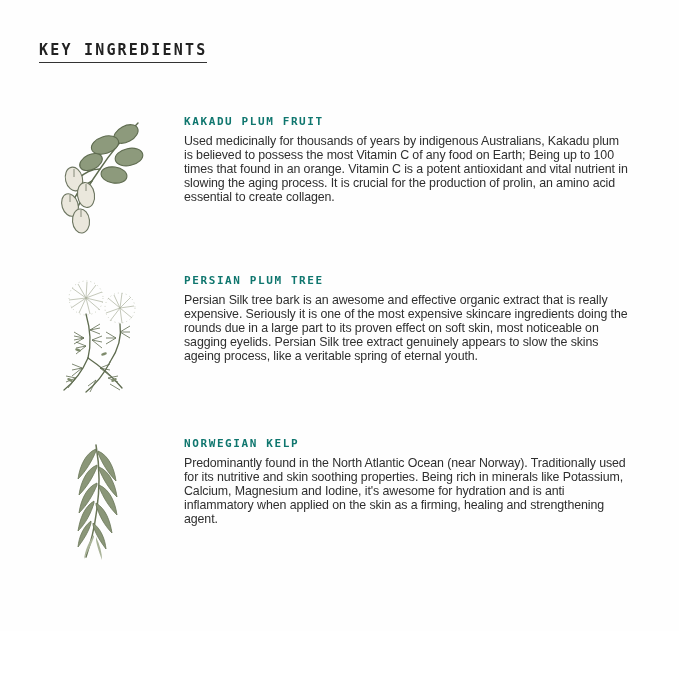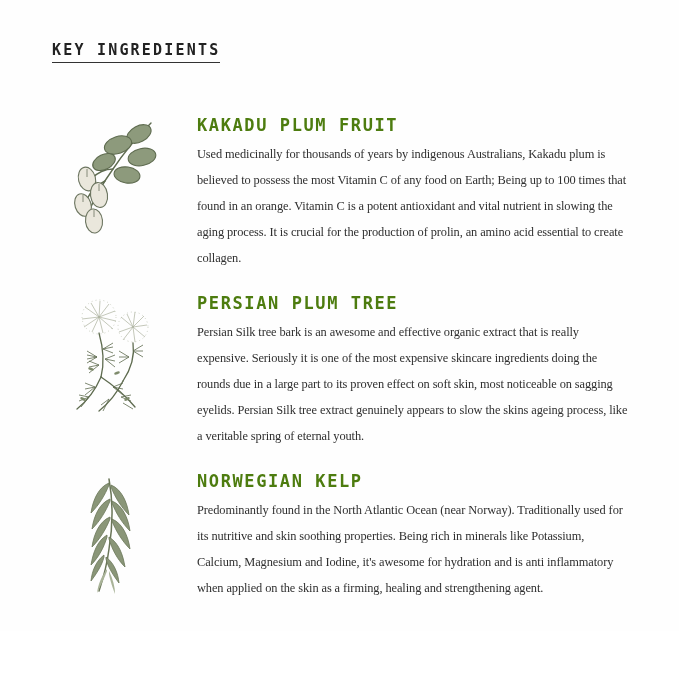--- a/index.html
+++ b/index.html
@@ -13,21 +13,21 @@
     height: 679px;
     font-family: "DejaVu Sans Mono", monospace;
     color: #2b2b2b;
     overflow: hidden;
   }
   .page {
     position: relative;
     width: 679px;
     height: 631px;
     background: #fefefe;
-    padding: 40px 44px 0 47px;
+    padding: 40px 44px 0 34px;
   }
   .page-title {
     font-family: "DejaVu Sans Mono", monospace;
     font-size: 15px;
     letter-spacing: 2.2px;
     font-weight: bold;
     color: #222;
     border-bottom: 1.5px solid #333;
     display: inline-block;
     padding-bottom: 3px;
@@ -44,30 +44,30 @@
     position: relative;
     margin-top: 6px;
   }
   .ing-art svg { display: block; }
   .ing-body {
     flex: 1 1 auto;
     padding-right: 6px;
   }
   .ing-name {
     font-family: "DejaVu Sans Mono", monospace;
-    font-size: 17px;
+    font-size: 11px;
     font-weight: bold;
     letter-spacing: 1.6px;
-    color: #4d7c0f;
+    color: #0f766e;
     margin: 0 0 6px 0;
   }
   .ing-desc {
-    font-family: Liberation Serif, serif;
+    font-family: Liberation Sans, sans-serif;
     font-size: 12.4px;
-    line-height: 26px;
+    line-height: 14px;
     color: #2f2f2f;
     margin: 0;
     letter-spacing: -0.1px;
   }
   
   .block-1 { margin-top: 2px; }
   .block-2 { margin-top: 20px; }
   .block-3 { margin-top: 4px; }
   .block-1 .ing-art { margin-top: 2px; }
   .block-2 .ing-art { margin-top: 6px; }

